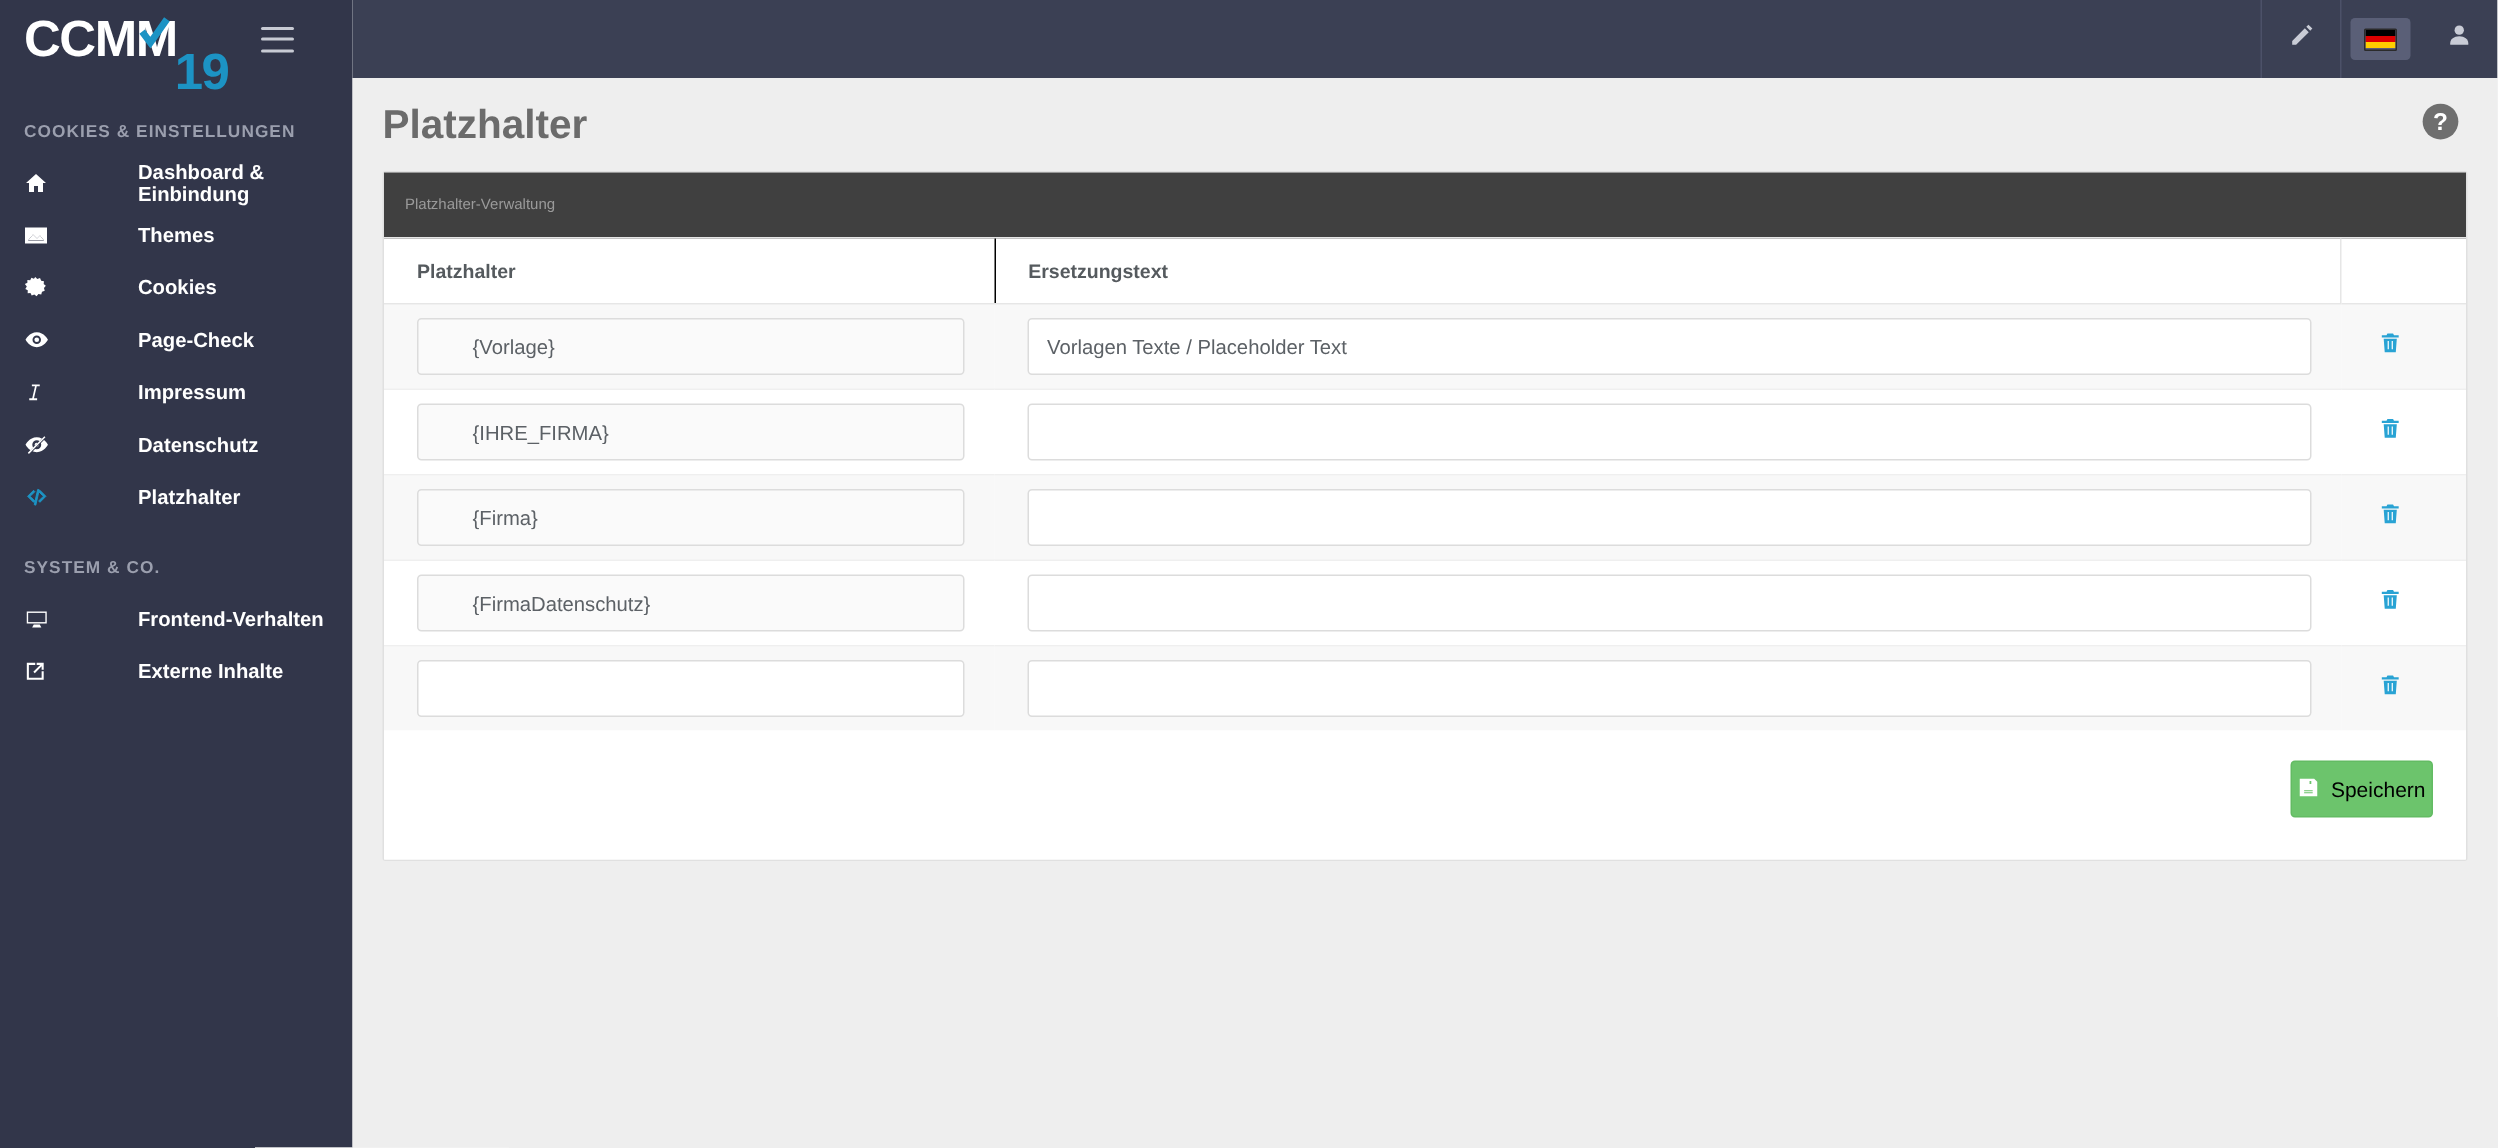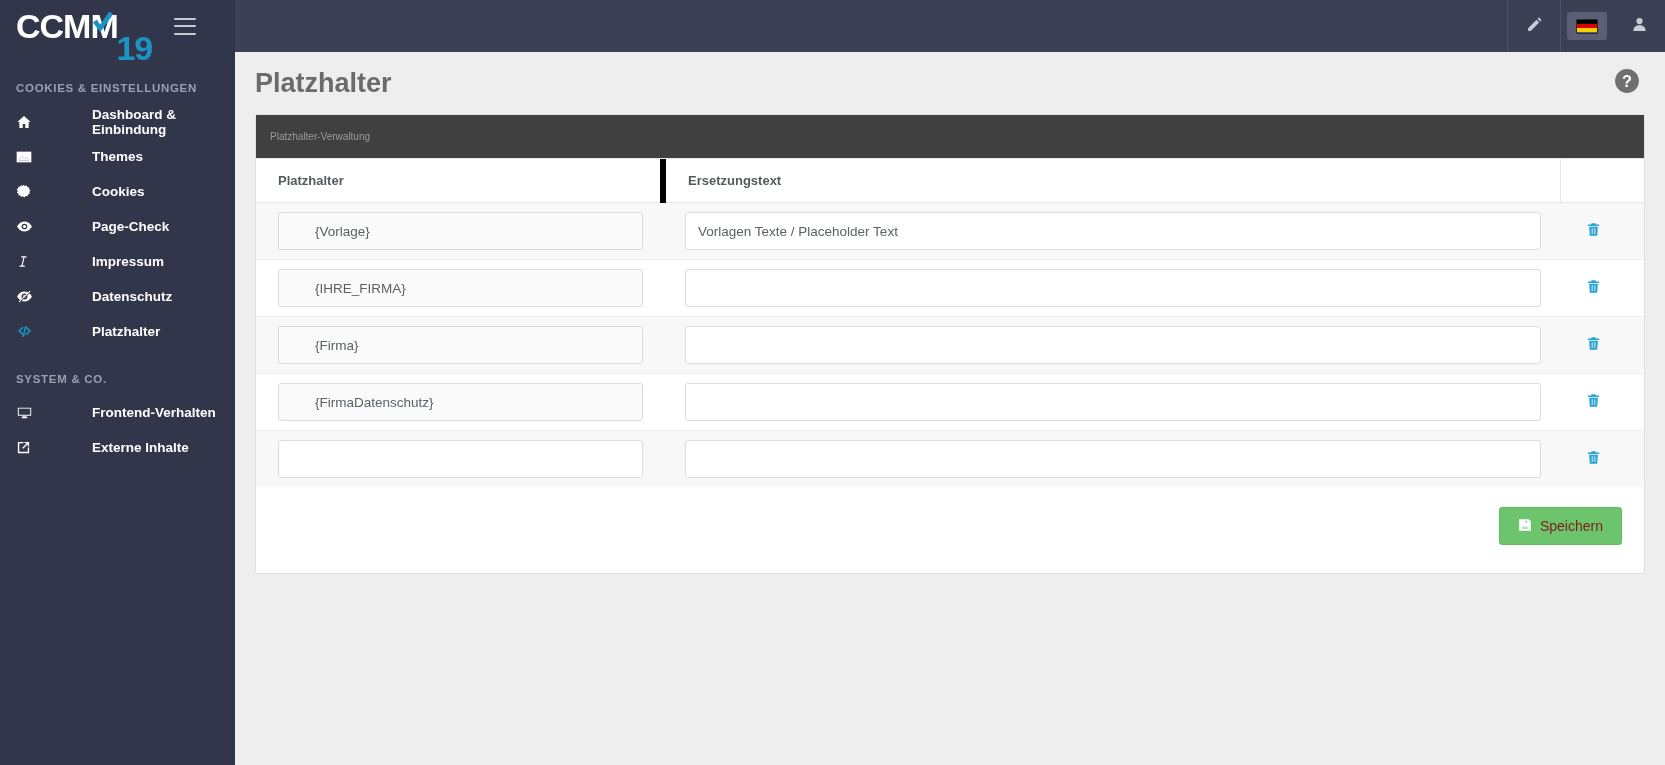--- a/index.html
+++ b/index.html
@@ -104,21 +104,21 @@
   .card-header {
     padding: 16px 14px; font-size: 10px; color: #9a9a9a;
     border-bottom: 1px solid #e6e6e6; background: #404040;
   }
   .tbl { width: 100%; border-collapse: collapse; }
   .tbl th {
     text-align: left; font-size: 13px; font-weight: bold; color: #555a5e;
     padding: 14px 0 14px 22px; border-bottom: 1px solid #e6e6e6;
   }
   .tbl th.c1 { width: 390px; }
-  .tbl th.c2 { border-left: 6px solid #000000; width: 860px; }
+  .tbl th.c2 { border-left: 1px solid #000000; width: 860px; }
   .tbl th.c3 { border-left: 1px solid #e6e6e6; width: auto; }
   .tbl td { padding: 9px 0 9px 22px; vertical-align: middle; }
   .tbl tr.row:nth-child(odd) td { background: #f8f8f8; }
   .tbl tr.row:nth-child(even) td { background: #ffffff; }
   .tbl tr.row td { border-top: 1px solid #efefef; }
   .fld {
     width: 100%; height: 38px; border: 1px solid #dcdcdc; border-radius: 3px;
     padding: 0 12px; font-size: 13.5px; color: #5c6166;
     font-family: "Liberation Sans", sans-serif;
     background: #ffffff; outline: none;
@@ -126,22 +126,22 @@
   .fld.tinted { background: #fafafa; padding-left: 36px; }
   td.c1cell { width: 390px; padding-right: 20px; }
   td.c2cell { width: 860px; padding-right: 20px; }
   td.c3cell { width: 80px; text-align: center; padding-left: 0; padding-right: 18px; }
   .trash { cursor: pointer; display: inline-flex; }
   .card-footer {
     padding: 20px 22px 28px 22px; display: flex; justify-content: flex-end;
     background: #ffffff;
   }
   .btn-save {
-    background: #6cc46c; border: 1px solid #63bb63; color: #7f1d1d;
-    font-size: 14px; border-radius: 3px; padding: 0 18px; height: 38px;
+    background: #6cc46c; border: 1px solid #63bb63; color: #000000;
+    font-size: 14px; border-radius: 3px; padding: 0 4px; height: 38px;
     display: inline-flex; align-items: center; gap: 8px; cursor: pointer;
     font-family: "Liberation Sans", sans-serif;
   }
 </style>
 </head>
 <body>
 
 <div class="app">
 
   <div class="sidebar">

